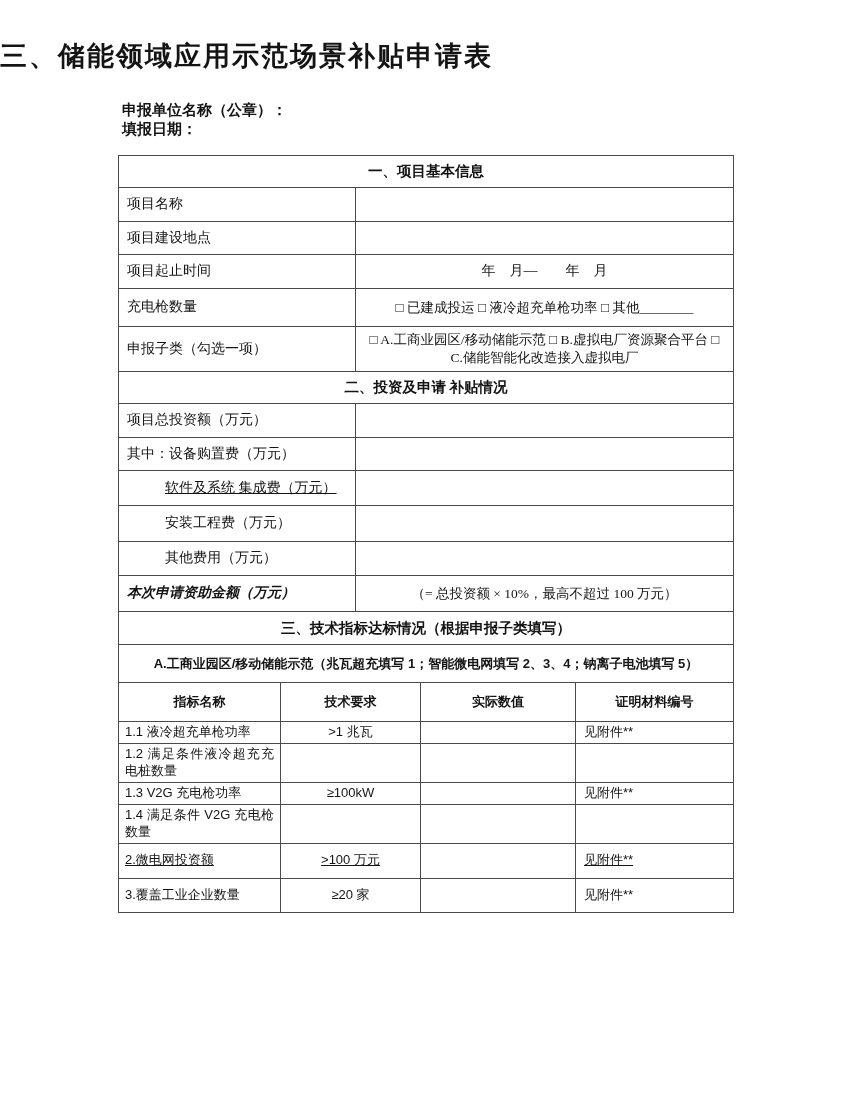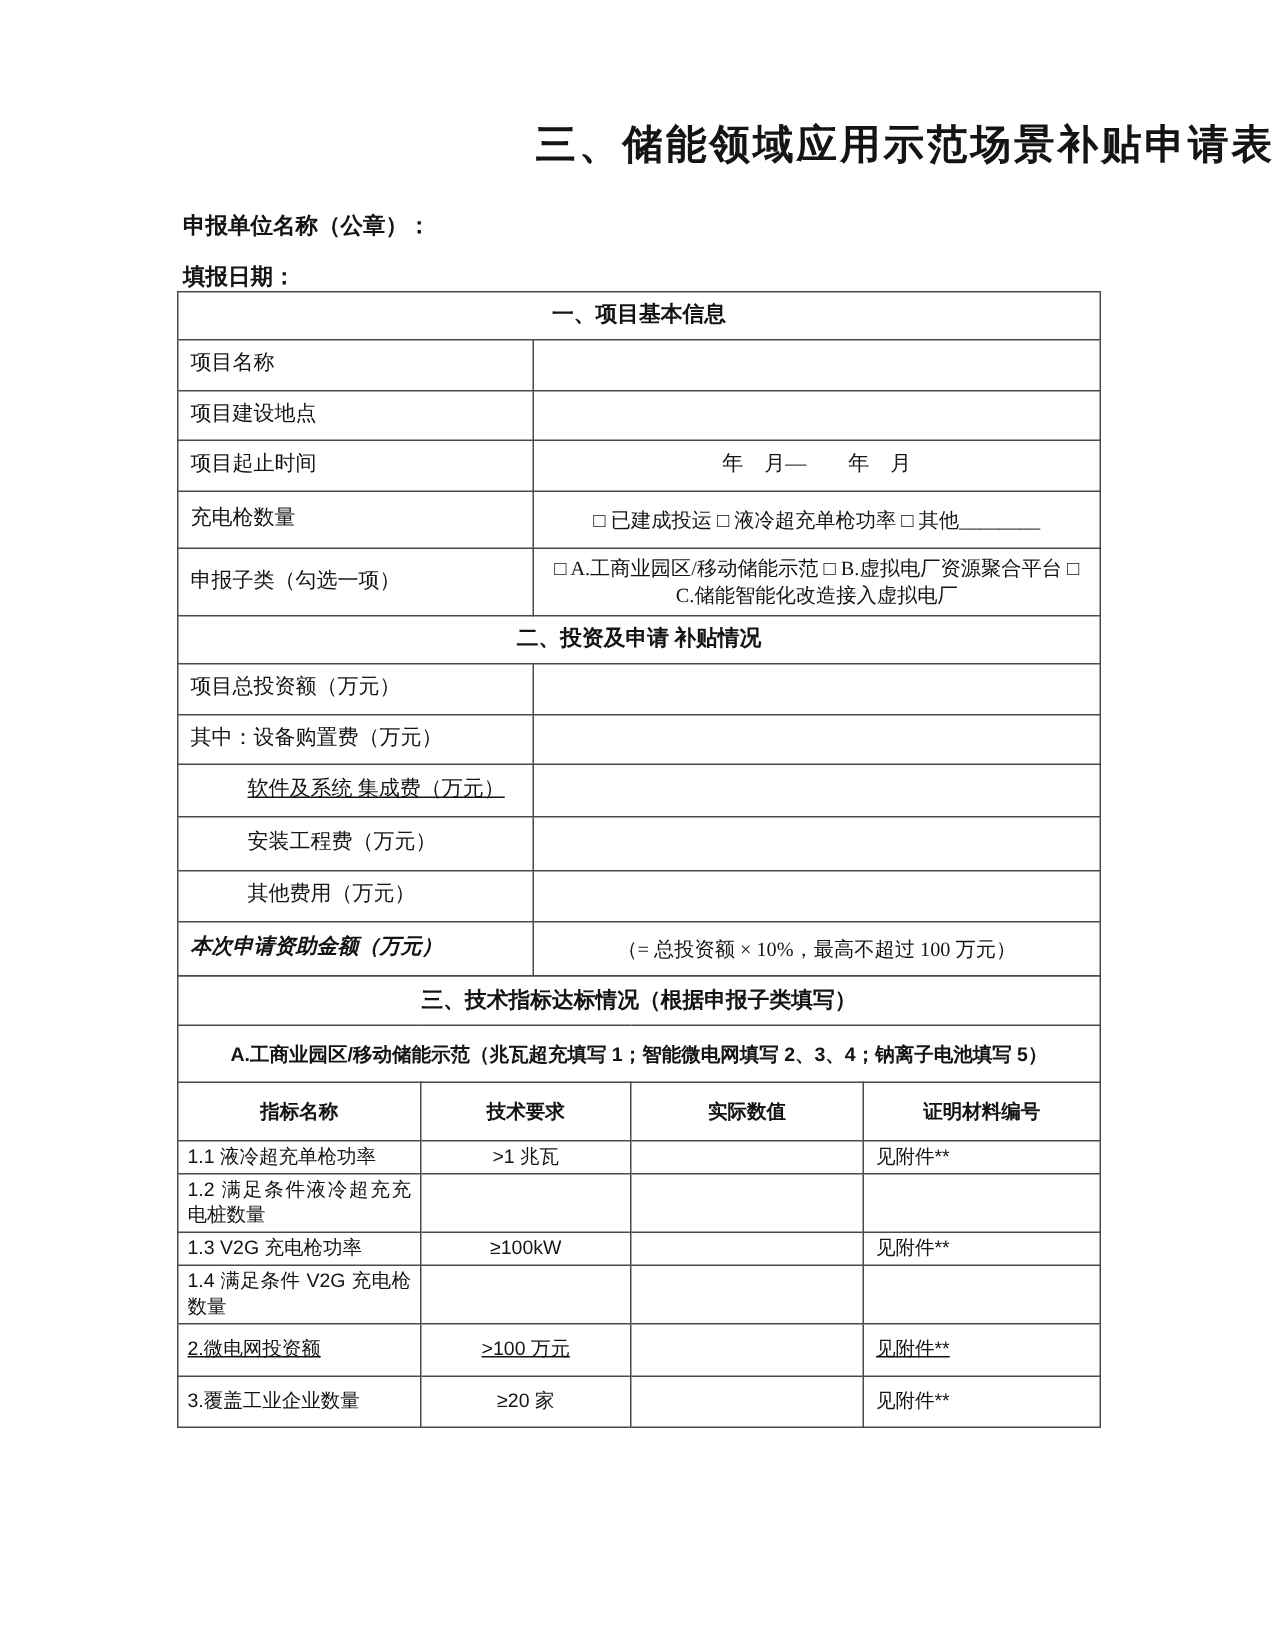--- a/index.html
+++ b/index.html
@@ -3,33 +3,33 @@
 <meta charset="utf-8">
 <style>
   * { box-sizing: border-box; }
   html, body { margin: 0; padding: 0; }
   body {
     width: 850px; height: 1100px; overflow: hidden;
     background: #ffffff; color: #141414;
     font-family: "Liberation Serif", "DejaVu Serif", serif;
   }
   .title {
-    margin: 78px 0 0 0; text-align: right;
+    margin: 38px 0 0 0; text-align: left;
     font-size: 27px; font-weight: 700; letter-spacing: 2px;
     font-family: "Liberation Serif", "DejaVu Serif", serif;
   }
   .meta { font-weight: 700; font-size: 15px; margin: 0 0 0 122px; }
   .meta.first  { margin-top: 27px; }
-  .meta.second { margin-top: 15px; }
+  .meta.second { }
 
   table {
     border-collapse: collapse; table-layout: fixed;
     margin-left: 118px; width: 615px;
   }
-  .tableA { }
+  .tableA { margin-top: 16px; }
   .tableB { margin-top: -1px; border-radius: 31px; }
   td, th {
     border: 1px solid #4a4a4a; vertical-align: middle;
     padding: 2px 6px; font-size: 14px; line-height: 1.3;
     overflow: hidden; font-weight: 400;
   }
   .sec  { text-align: center; font-weight: 700; font-size: 14.5px; }
   .lbl  { padding-left: 8px; }
   .lbl.indent { padding-left: 46px; }
   .lbl.bold   { font-weight: 700; font-style: italic; }

